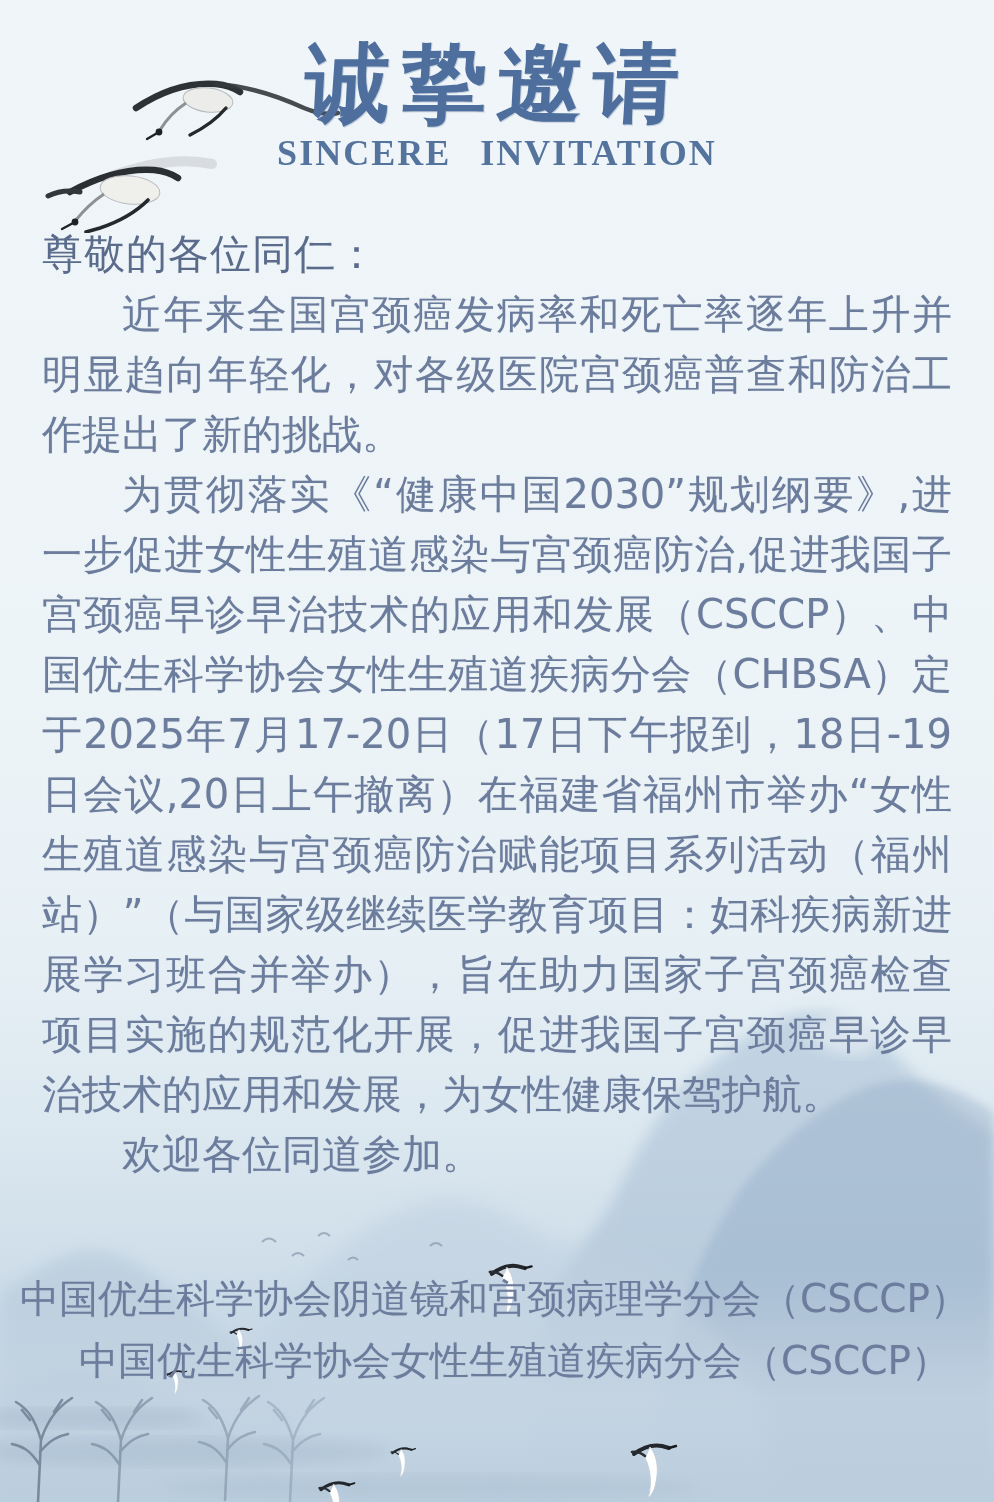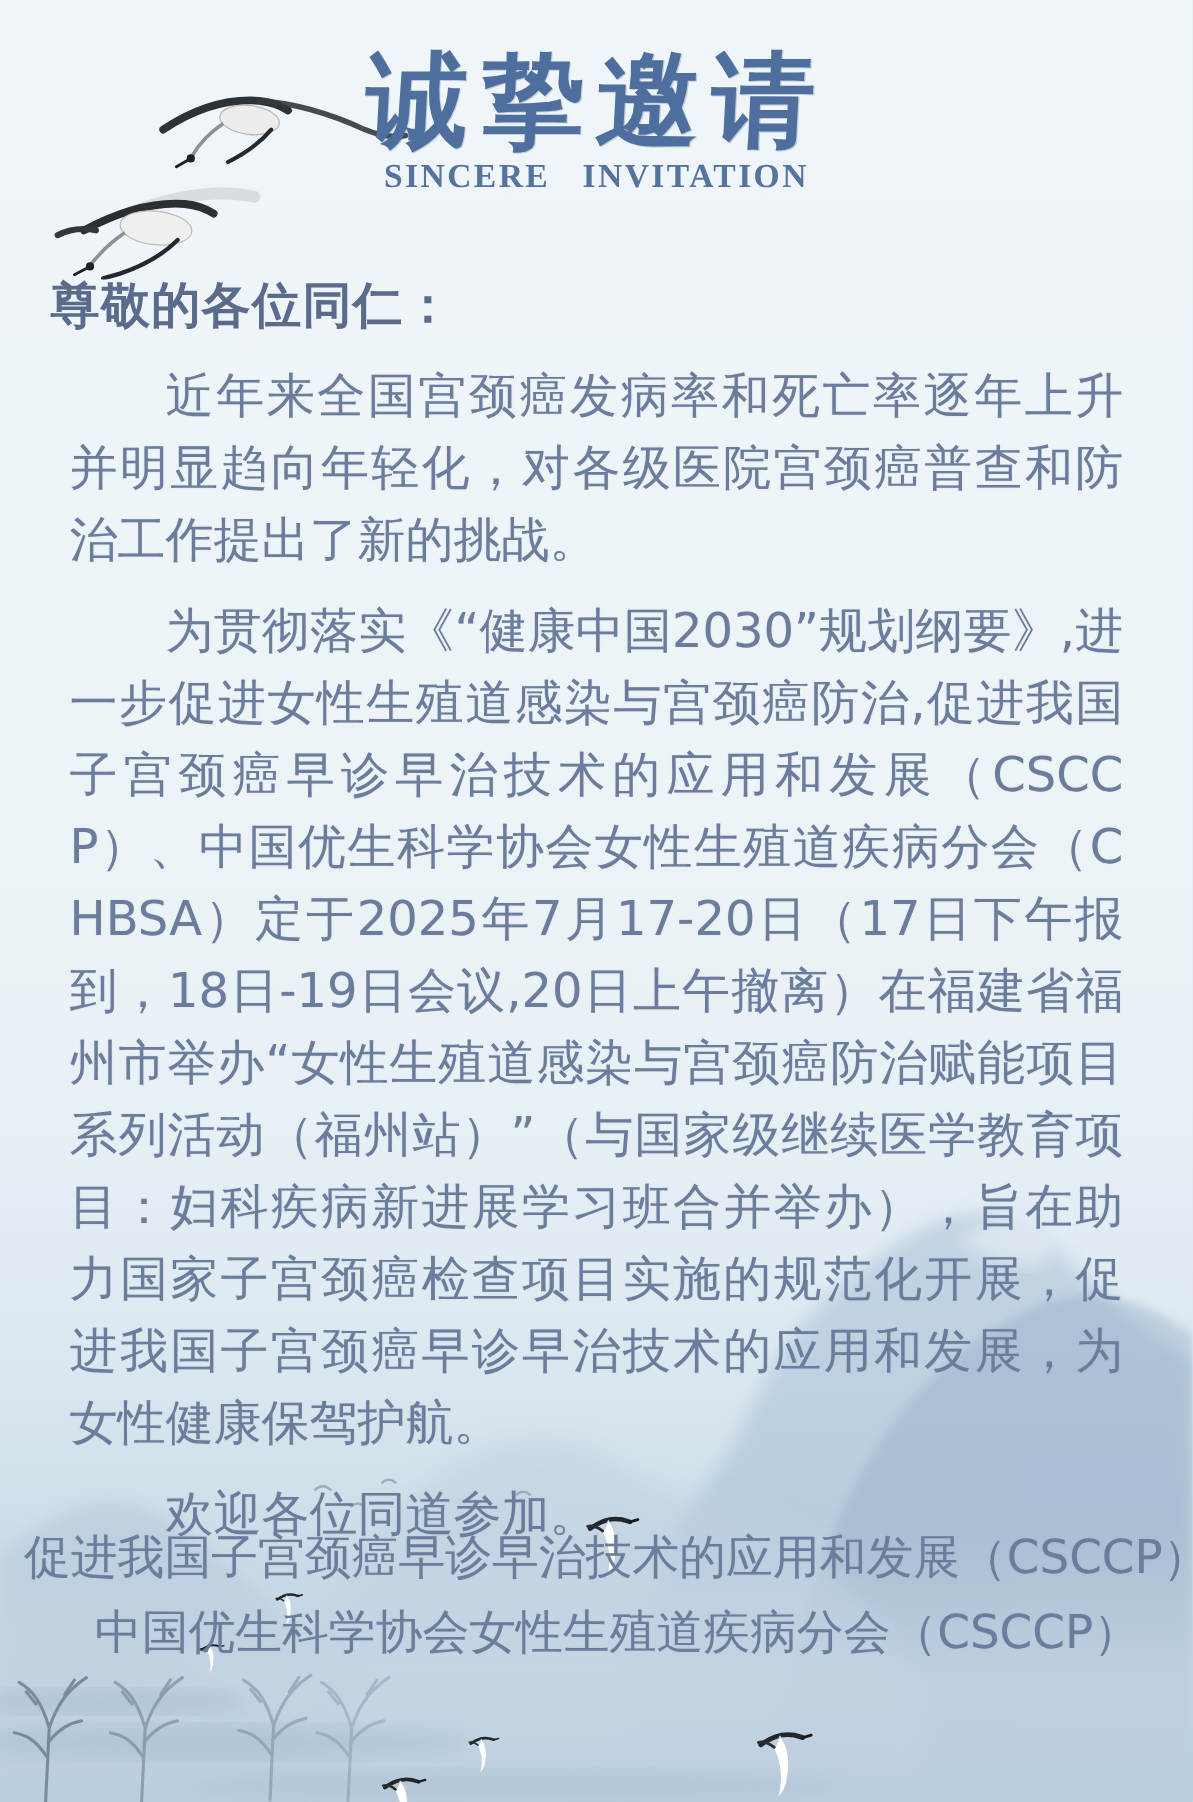--- a/index.html
+++ b/index.html
@@ -23,39 +23,39 @@
     font-size:86px;font-weight:900;
     letter-spacing:10px;
     color:#4e6f9d;
     transform:skewX(-3deg);
     text-shadow:1px 1px 0 rgba(60,90,130,.25);
   }
   .title-en{
     position:absolute;left:0;top:132px;width:100%;
     text-align:center;
     font-family:"Liberation Serif","DejaVu Serif",serif;
-    font-size:28px;font-weight:700;
+    font-size:36px;font-weight:700;
     letter-spacing:2px;word-spacing:18px;
     color:#54749d;
   }
   
   .letter{
     position:absolute;left:42px;right:42px;top:224px;
     color:#6b7c9c;
     font-size:40px;line-height:60px;
     text-align:justify;
   }
   .salutation{
-    font-weight:700;
+    font-weight:400;
     font-size:41px;
     color:#5a6b8b;
     letter-spacing:1px;
   }
   .letter p{
-    margin:16px;
+    margin:0;
     text-indent:2em;
     word-break:break-all;
     text-shadow:0 0 1px rgba(107,124,156,.25);
   }
   
   .signature{
     position:absolute;right:44px;left:20px;top:1268px;
     text-align:right;
     color:#6b7c9c;
     font-size:39px;line-height:62px;
@@ -169,17 +169,17 @@
   <div class="title-en">SINCERE INVITATION</div>
 
   <div class="letter">
     <div class="salutation">尊敬的各位同仁：</div>
     <p>近年来全国宫颈癌发病率和死亡率逐年上升并明显趋向年轻化，对各级医院宫颈癌普查和防治工作提出了新的挑战。</p>
     <p>为贯彻落实《“健康中国2030”规划纲要》,进一步促进女性生殖道感染与宫颈癌防治,促进我国子宫颈癌早诊早治技术的应用和发展（CSCCP）、中国优生科学协会女性生殖道疾病分会（CHBSA）定于2025年7月17-20日（17日下午报到，18日-19日会议,20日上午撤离）在福建省福州市举办“女性生殖道感染与宫颈癌防治赋能项目系列活动（福州站）”（与国家级继续医学教育项目：妇科疾病新进展学习班合并举办），旨在助力国家子宫颈癌检查项目实施的规范化开展，促进我国子宫颈癌早诊早治技术的应用和发展，为女性健康保驾护航。</p>
     <p>欢迎各位同道参加。</p>
   </div>
 
   <div class="signature">
-    <div>促进我国子宫颈癌早诊早治技术的应用和发展（CSCCP）</div>
+    <div>中国优生科学协会阴道镜和宫颈病理学分会（CSCCP）</div>
     <div>中国优生科学协会女性生殖道疾病分会（CSCCP）</div>
   </div>
 
 </div>
 
 </body></html>

